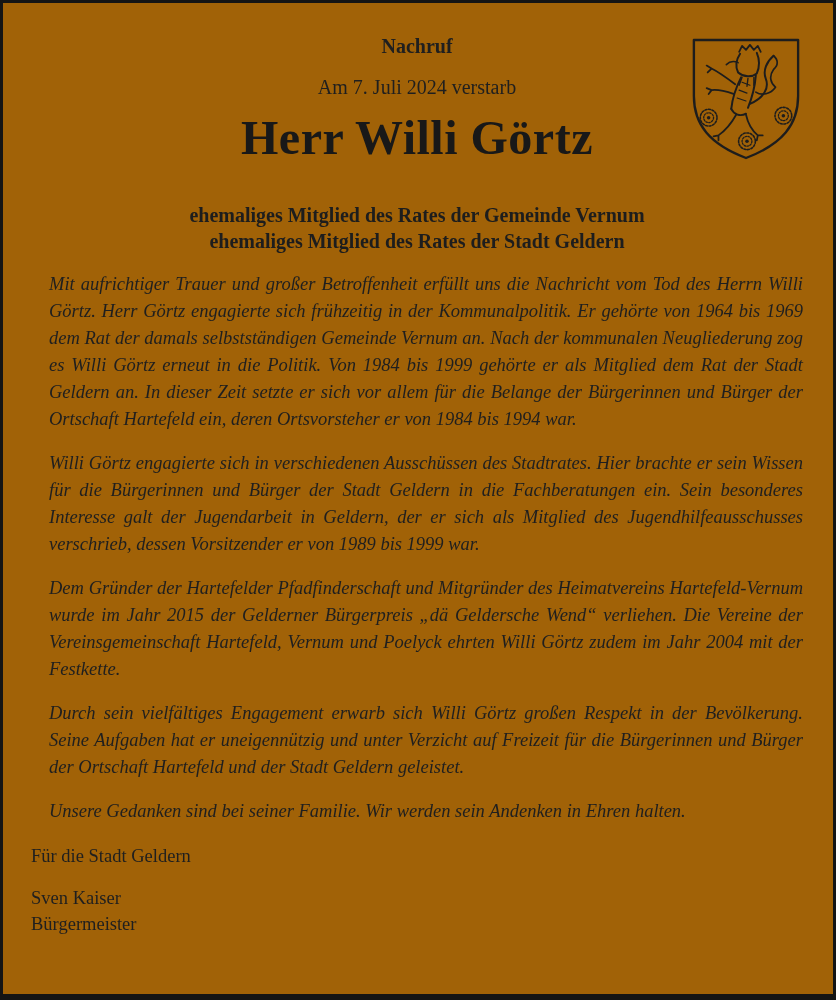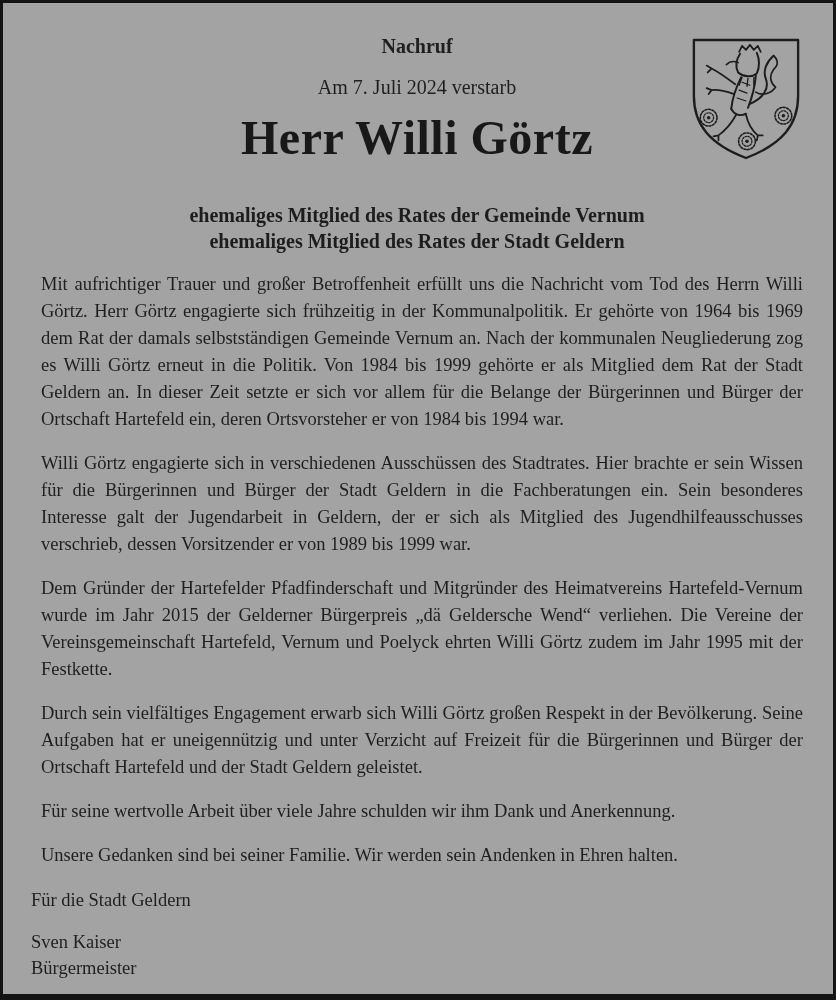--- a/index.html
+++ b/index.html
@@ -9,21 +9,21 @@
     width: 836px;
     height: 1000px;
     font-family: "Liberation Serif", "DejaVu Serif", serif;
   }
   .ad {
     position: absolute;
     inset: 0;
     box-sizing: border-box;
     border: 3px solid #141414;
     border-bottom-width: 6px;
-    background: #a3a3a3;
+    background: #a16207;
     padding: 24px 30px 12px 28px;
     overflow: hidden;
     color: #1f1f1f;
   }
   .crest {
     position: absolute;
     top: 30px;
     right: 28px;
     width: 118px;
     height: 132px;
@@ -51,24 +51,25 @@
   }
   .roles {
     margin-top: 39px;
     font-size: 20px;
     font-weight: bold;
     line-height: 26px;
     color: #1d1d1d;
   }
   .body-section { margin-top: 6px; }
   .body-section p {
-    margin: 17px 0 0 10px;
+    margin: 17px 0 0 18px;
     font-size: 18.5px;
     line-height: 27px;
     text-align: justify;
+    font-style: italic;
   }
   .closing {
     margin-top: 18px;
     font-size: 18.5px;
     line-height: 27px;
   }
   .signatures {
     margin-top: 15px;
     display: flex;
     flex-direction: column;
@@ -134,23 +135,22 @@
     <div class="name">Herr Willi Görtz</div>
     <div class="roles">
       <div>ehemaliges Mitglied des Rates der Gemeinde Vernum</div>
       <div>ehemaliges Mitglied des Rates der Stadt Geldern</div>
     </div>
   </div>
 
   <div class="body-section">
     <p>Mit aufrichtiger Trauer und großer Betroffenheit erfüllt uns die Nachricht vom Tod des Herrn Willi Görtz. Herr Görtz engagierte sich frühzeitig in der Kommunalpolitik. Er gehörte von 1964 bis 1969 dem Rat der damals selbstständigen Gemeinde Vernum an. Nach der kommunalen Neugliederung zog es Willi Görtz erneut in die Politik. Von 1984 bis 1999 gehörte er als Mitglied dem Rat der Stadt Geldern an. In dieser Zeit setzte er sich vor allem für die Belange der Bürgerinnen und Bürger der Ortschaft Hartefeld ein, deren Ortsvorsteher er von 1984 bis 1994 war.</p>
     <p>Willi Görtz engagierte sich in verschiedenen Ausschüssen des Stadtrates. Hier brachte er sein Wissen für die Bürgerinnen und Bürger der Stadt Geldern in die Fachberatungen ein. Sein besonderes Interesse galt der Jugendarbeit in Geldern, der er sich als Mitglied des Jugendhilfeausschusses verschrieb, dessen Vorsitzender er von 1989 bis 1999 war.</p>
-    <p>Dem Gründer der Hartefelder Pfadfinderschaft und Mitgründer des Heimatvereins Hartefeld-Vernum wurde im Jahr 2015 der Gelderner Bürgerpreis „dä Geldersche Wend“ verliehen. Die Vereine der Vereinsgemeinschaft Hartefeld, Vernum und Poelyck ehrten Willi Görtz zudem im Jahr 1995 mit der Festkette.</p>
+    <p>Dem Gründer der Hartefelder Pfadfinderschaft und Mitgründer des Heimatvereins Hartefeld-Vernum wurde im Jahr 2015 der Gelderner Bürgerpreis „dä Geldersche Wend“ verliehen. Die Vereine der Vereinsgemeinschaft Hartefeld, Vernum und Poelyck ehrten Willi Görtz zudem im Jahr 2004 mit der Festkette.</p>
     <p>Durch sein vielfältiges Engagement erwarb sich Willi Görtz großen Respekt in der Bevölkerung. Seine Aufgaben hat er uneigennützig und unter Verzicht auf Freizeit für die Bürgerinnen und Bürger der Ortschaft Hartefeld und der Stadt Geldern geleistet.</p>
-    <p>Für seine wertvolle Arbeit über viele Jahre schulden wir ihm Dank und Anerkennung.</p>
     <p>Unsere Gedanken sind bei seiner Familie. Wir werden sein Andenken in Ehren halten.</p>
   </div>
 
   <div class="closing">Für die Stadt Geldern</div>
 
   <div class="signatures">
     <div class="sig left">
       <div>Sven Kaiser</div>
       <div>Bürgermeister</div>
     </div>

